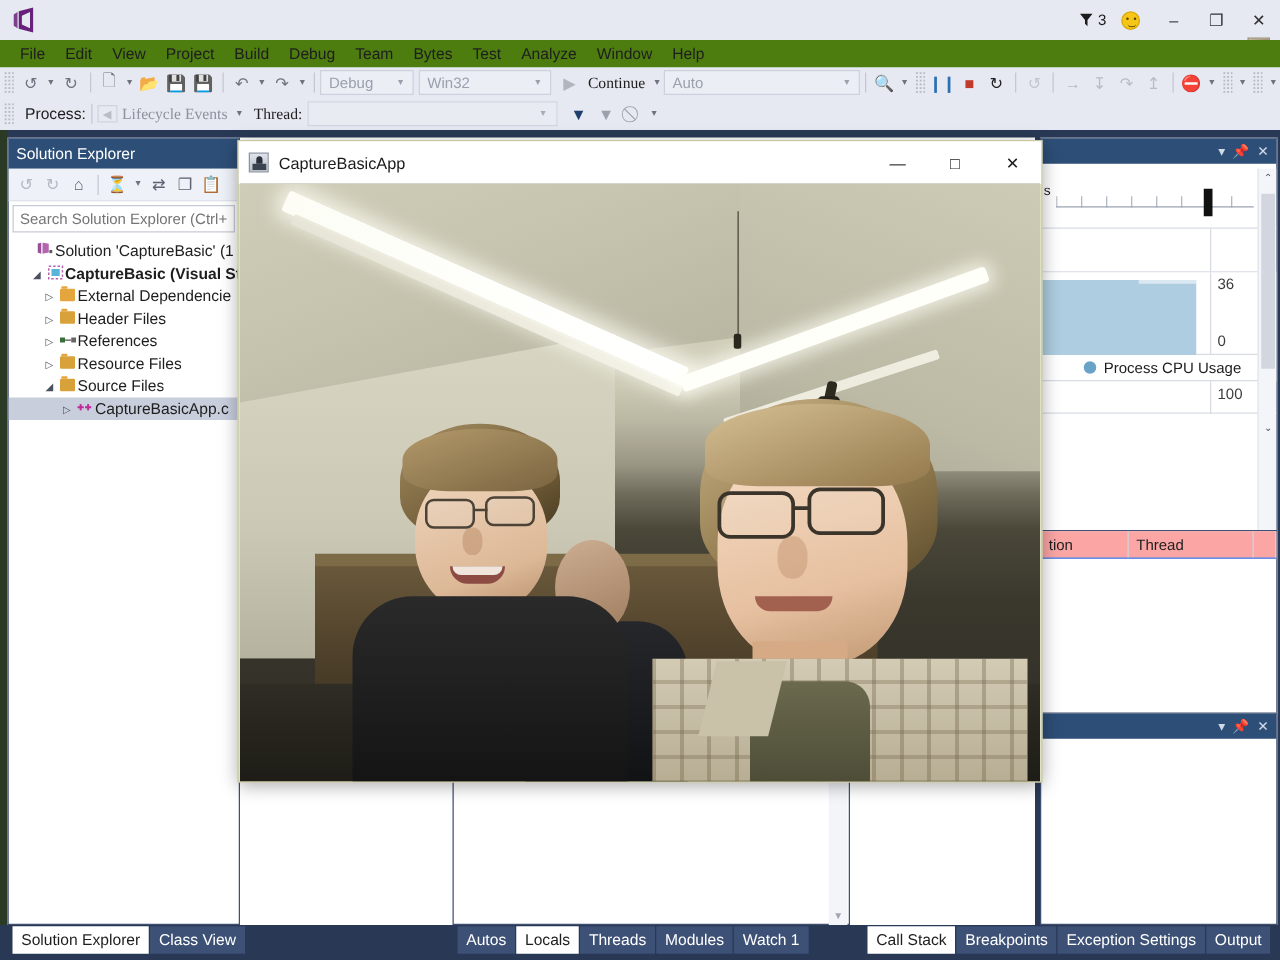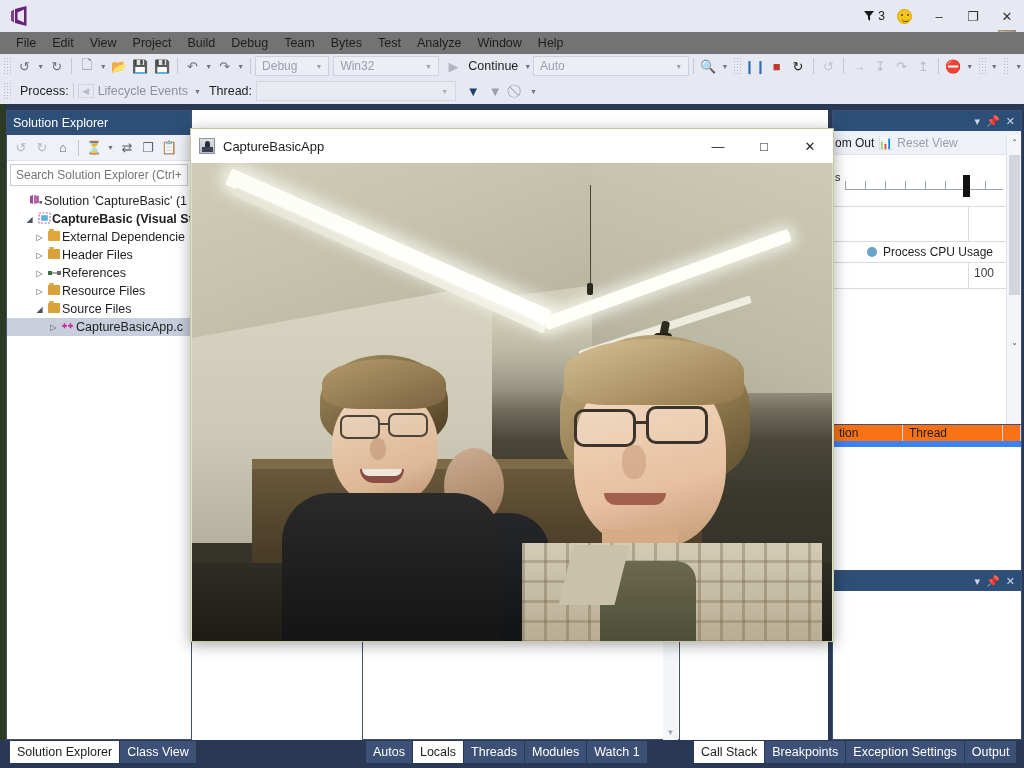--- a/index.html
+++ b/index.html
@@ -29,21 +29,21 @@
   .smiley::after{content:"";position:absolute;left:3.5px;top:7.5px;width:7px;height:3.5px;border-bottom:1.4px solid #5a4200;border-radius:0 0 7px 7px;}
   #quick-launch {
     width:196px; height:22px; background:#fff; border:1px solid #ccced4;
     display:flex; align-items:center; padding:0 4px 0 7px; font-size:12px;
   }
   #quick-launch input { border:0; outline:0; flex:1; font-family:inherit; font-size:12px; color:#6d6d6d; background:transparent;}
   .winbtn { width:34px; height:32px; display:flex; align-items:center; justify-content:center; color:#333; font-size:13px;}
   #user-row { position:absolute; right:8px; top:30px; display:flex; align-items:center; gap:5px; font-size:12px; color:#2b2b2b;}
   #avatar { width:18px;height:16px;background:linear-gradient(160deg,#c9bda2,#7d6b4e 60%,#3b3228);border:1px solid #9b9078;}
   
-  #menubar { position:absolute; left:0; top:32px; width:1024px; height:22px; display:flex; align-items:center; padding-left:8px; background:#737373;}
+  #menubar { position:absolute; left:0; top:32px; width:1024px; height:22px; display:flex; align-items:center; padding-left:8px; background:#4d7c0f;}
   #menubar .mi { padding:3px 8px; font-size:12.5px; color:#1e1e1e; }
   
   #toolbar1 { position:absolute; left:0; top:54px; width:1024px; height:24px; background:#e6e9f2; display:flex; align-items:center; }
   #toolbar2 { position:absolute; left:0; top:78px; width:1024px; height:26px; background:#e6e9f2; display:flex; align-items:center; }
   .grip { width:8px; height:18px; margin:0 3px;
      background-image:radial-gradient(#b5bac7 0.8px, transparent 0.9px);
      background-size:3px 3px; }
   .sep { width:1px; height:16px; background:#c4c8d4; margin:0 4px; }
   .tb { width:22px;height:20px;display:flex;align-items:center;justify-content:center;color:#6e7380;font-size:13px;}
   .tb.on{color:#2d6fb3;}
@@ -51,21 +51,21 @@
   .combo { height:20px; border:1px solid #cdd1dc; background:#eceef5; display:flex;align-items:center;
            padding:0 2px 0 6px; color:#9aa0ad; font-size:12px; }
   .combo .cv{flex:1; white-space:nowrap; overflow:hidden;}
   .combo .ca{font-size:7px;color:#9aa0ad;padding:0 4px;}
   #tb-process-label{margin-left:6px;font-size:12.5px;color:#1e1e1e;}
   #process-combo { width:200px;height:21px;background:#fff;border:1px solid #b9bdc9;display:flex;align-items:center;padding:0 2px 0 6px;margin-left:6px;}
   #process-combo .cv{flex:1;font-size:12.5px;color:#1e1e1e;}
   #process-combo .ca{font-size:7px;color:#555;padding:0 5px;}
   #thread-combo{width:200px;height:20px;border:1px solid #d3d6e0;background:#e9ebf2;display:flex;align-items:center;padding:0 2px 0 6px;}
   #thread-combo .ca{margin-left:auto;font-size:7px;color:#a6abb8;padding:0 5px;}
-  .tb-txt { font-size:12.5px; color:#8d929e; margin:0 4px; }
+  .tb-txt { font-size:12.5px; color:#8d929e; margin:0 4px;font-family:Liberation Serif, serif; }
   .tb-txt.dark{color:#1e1e1e;}
   
   #main { position:absolute; left:0; top:104px; width:1024px; height:664px; background:#293955; }
   #leftedge { position:absolute; left:0; top:104px; width:6px; height:664px; background:#2b3a24;}
   
   #sol-panel { position:absolute; left:6px; top:110px; width:186px; height:630px; background:#fff; border:1px solid #3f5070;}
   #sol-header { height:24px; background:#2d4e77; color:#fff; display:flex;align-items:center;padding:0 6px; font-size:12.5px;}
   #sol-tools { height:26px; background:#eef1f7; display:flex;align-items:center;gap:1px; padding:0 4px; border-bottom:1px solid #dfe3ec;}
   .stb{width:20px;height:20px;display:flex;align-items:center;justify-content:center;color:#5d6personally;}
   .stb{color:#5d6372;font-size:13px;}
@@ -94,27 +94,27 @@
   #diag-toolbar{height:24px;background:#eef1f7;display:flex;align-items:center;font-size:12px;color:#9aa0ad;gap:4px;padding-left:2px;border-bottom:1px solid #e1e4ed;}
   .diag-row{border-bottom:1px solid #d8dbe4;position:relative;}
   .legend{height:21px;display:flex;align-items:center;gap:5px;font-size:12px;color:#1e1e1e;padding-left:6px;border-bottom:1px solid #d8dbe4;background:#fff;}
   .dot{width:10px;height:10px;border-radius:50%;background:#6aa3c8;display:inline-block;}
   .tri{width:0;height:0;border-left:6px solid transparent;border-right:6px solid transparent;border-top:9px solid #1f5fa8;}
   .axisnum{font-size:12px;color:#3b3b3b;}
   #diag-scroll{position:absolute;right:0;top:24px;width:15px;height:436px;background:#f4f5f9;border-left:1px solid #e1e4ed;}
   #diag-thumb{position:absolute;left:2px;top:20px;width:11px;height:140px;background:#d3d6de;}
   
   #cs-pane{position:absolute;left:832px;top:424px;width:190px;height:148px;background:#fff;border:1px solid #3f5070;}
-  #cs-head{height:22px;background:#f97316;border-bottom:6px solid #3b82f6;display:flex;align-items:stretch;font-size:12px;color:#1e1e1e;}
+  #cs-head{height:22px;background:#fca5a5;border-bottom:1px solid #3b82f6;display:flex;align-items:stretch;font-size:12px;color:#1e1e1e;}
   .csh{display:flex;align-items:center;padding:0 6px;border-right:1px solid #cfd3dd;}
   #out-pane{position:absolute;left:832px;top:570px;width:190px;height:170px;background:#fff;border:1px solid #3f5070;}
   #out-head{height:20px;background:#2d4e77;display:flex;align-items:center;justify-content:flex-end;gap:6px;padding-right:6px;color:#cfd9e8;font-size:11px;}
   #out-cols{height:22px;background:#f0f1f5;border-bottom:1px solid #cfd3dd;display:flex;align-items:center;justify-content:flex-end;font-size:12px;color:#1e1e1e;padding-right:2px;}
   
-  #app-window{position:absolute;left:190px;top:128px;width:644px;height:514px;background:#dfe0c8;
+  #app-window{position:absolute;left:190px;top:112px;width:644px;height:514px;background:#dfe0c8;
      border:1px solid #c8c8a0; box-shadow:0 3px 14px rgba(0,0,0,0.35);}
   #app-titlebar{height:34px;background:#fff;display:flex;align-items:center;padding-left:8px;}
   #app-icon{width:16px;height:16px;background:linear-gradient(#dfe3ea,#b9bfc9);border:1px solid #8d93a0;position:relative;}
   #app-icon::after{content:"";position:absolute;left:2px;top:8px;width:11px;height:5px;background:#3c4350;}
   #app-icon::before{content:"";position:absolute;left:5px;top:2px;width:5px;height:6px;background:#2a2f3a;border-radius:50% 50% 0 0;}
   #app-title-txt{margin-left:8px;font-size:13px;color:#1b1b1b;}
   #app-winbtns{margin-left:auto;display:flex;height:34px;}
   .awb{width:46px;height:34px;display:flex;align-items:center;justify-content:center;color:#222;font-size:13px;}
   #app-canvas{position:absolute;left:1px;top:34px;width:640px;height:478px;overflow:hidden;background:#6d6a55;}
   
@@ -400,36 +400,38 @@
     <div class="sb-arrow" style="position:absolute;bottom:0;left:0">▼</div>
   </div>
 </div>
 
 <div id="diag-panel">
   <div id="diag-header">
     <span>▾</span>
     <span style="font-size:11px">📌</span>
     <span>✕</span>
   </div>
-  <div id="diag-toolbar">
-    <span style="color:#1e1e1e">om Out</span>
-    <span style="color:#9aa0ad">📊</span>
-    <span>Reset View</span>
-  </div>
 
   <div class="diag-row" style="height:52px;">
     <span style="position:absolute;left:2px;top:16px;font-size:11px;color:#1e1e1e">s</span>
     <div style="position:absolute;left:12px;top:34px;width:158px;height:1px;background:#9aa3b2"></div>
     <div style="position:absolute;left:12px;top:26px;width:158px;height:9px;
          background-image:linear-gradient(90deg,#9aa3b2 1px,transparent 1px);background-size:20px 9px;"></div>
     <div style="position:absolute;left:130px;top:20px;width:7px;height:22px;background:#111"></div>
   </div>
 
   <div class="diag-row" style="height:35px;position:relative">
     <div style="position:absolute;left:135px;top:0;width:1px;height:35px;background:#d8dbe4"></div>
+  </div>
+  <div class="diag-row" style="height:66px;position:relative;background:#fff">
+    <div style="position:absolute;left:0;top:6px;width:124px;height:60px;background:#aecde0"></div>
+    <div style="position:absolute;left:78px;top:6px;width:46px;height:3px;background:#fff;opacity:.55"></div>
+    <div style="position:absolute;left:135px;top:0;width:1px;height:66px;background:#d8dbe4"></div>
+    <span class="axisnum" style="position:absolute;left:141px;top:2px">36</span>
+    <span class="axisnum" style="position:absolute;left:141px;top:48px">0</span>
   </div>
   <div class="legend" style="justify-content:center;gap:6px">
     <span class="dot"></span>
     <span>Process CPU Usage</span>
   </div>
   <div class="diag-row" style="height:26px;position:relative">
     <div style="position:absolute;left:135px;top:0;width:1px;height:26px;background:#d8dbe4"></div>
     <span class="axisnum" style="position:absolute;left:141px;top:3px">100</span>
   </div>
   <div id="diag-scroll">

